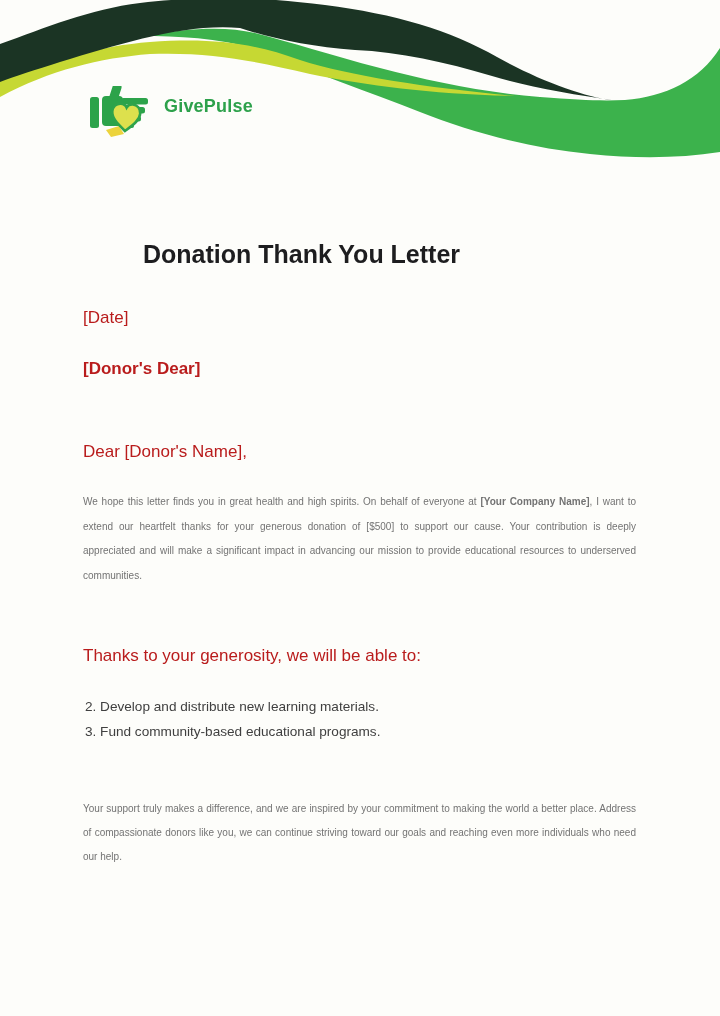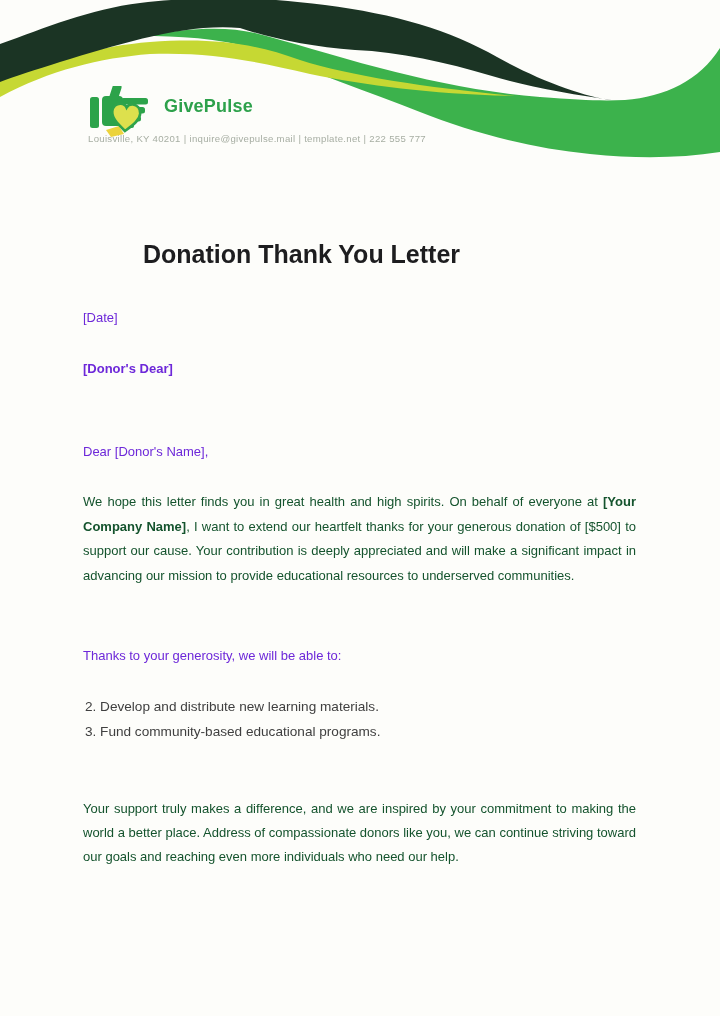--- a/index.html
+++ b/index.html
@@ -50,31 +50,31 @@
     width: 603px;
     text-align: center;
     font-size: 25px;
     font-weight: bold;
     color: #1d1d1f;
   }
   .line {
     position: absolute;
     left: 83px;
     width: 553px;
-    font-size: 13px;
+    font-size: 17px;
     line-height: 25px;
-    color: #6d28d9;
+    color: #b91c1c;
   }
   .para {
     position: absolute;
     left: 83px;
     width: 553px;
-    font-size: 13px;
+    font-size: 10px;
     line-height: 24.5px;
-    color: #14532d;
+    color: #737373;
     text-align: justify;
   }
   .bold { font-weight: bold; }
   .list-block {
     position: absolute;
     left: 85px; top: 694px;
     width: 551px;
     font-size: 13.6px;
     line-height: 25px;
     color: #404040;
@@ -138,21 +138,20 @@
         C33,39 26,33.5 26,26.5
         C26,21.5 29.5,18 34,18
         C36.8,18 39,19.5 40,21.5
         C41,19.5 43.2,18 46,18
         C50.5,18 54,21.5 54,26.5
         C54,33.5 47,39 40,45 Z"></path>
     </svg>
     <div class="brand-name">GivePulse</div>
   </div>
 
-  <div class="contact-line">Louisville, KY 40201 | inquire@givepulse.mail | template.net | 222 555 777</div>
 
   <div class="letter">
 
     <div class="letter-title">Donation Thank You Letter</div>
 
     <div class="line" style="top:305px">[Date]</div>
 
     <div class="line bold" style="top:356px">[Donor's Dear]</div>
 
     <div class="line" style="top:439px">Dear [Donor's Name],</div>

